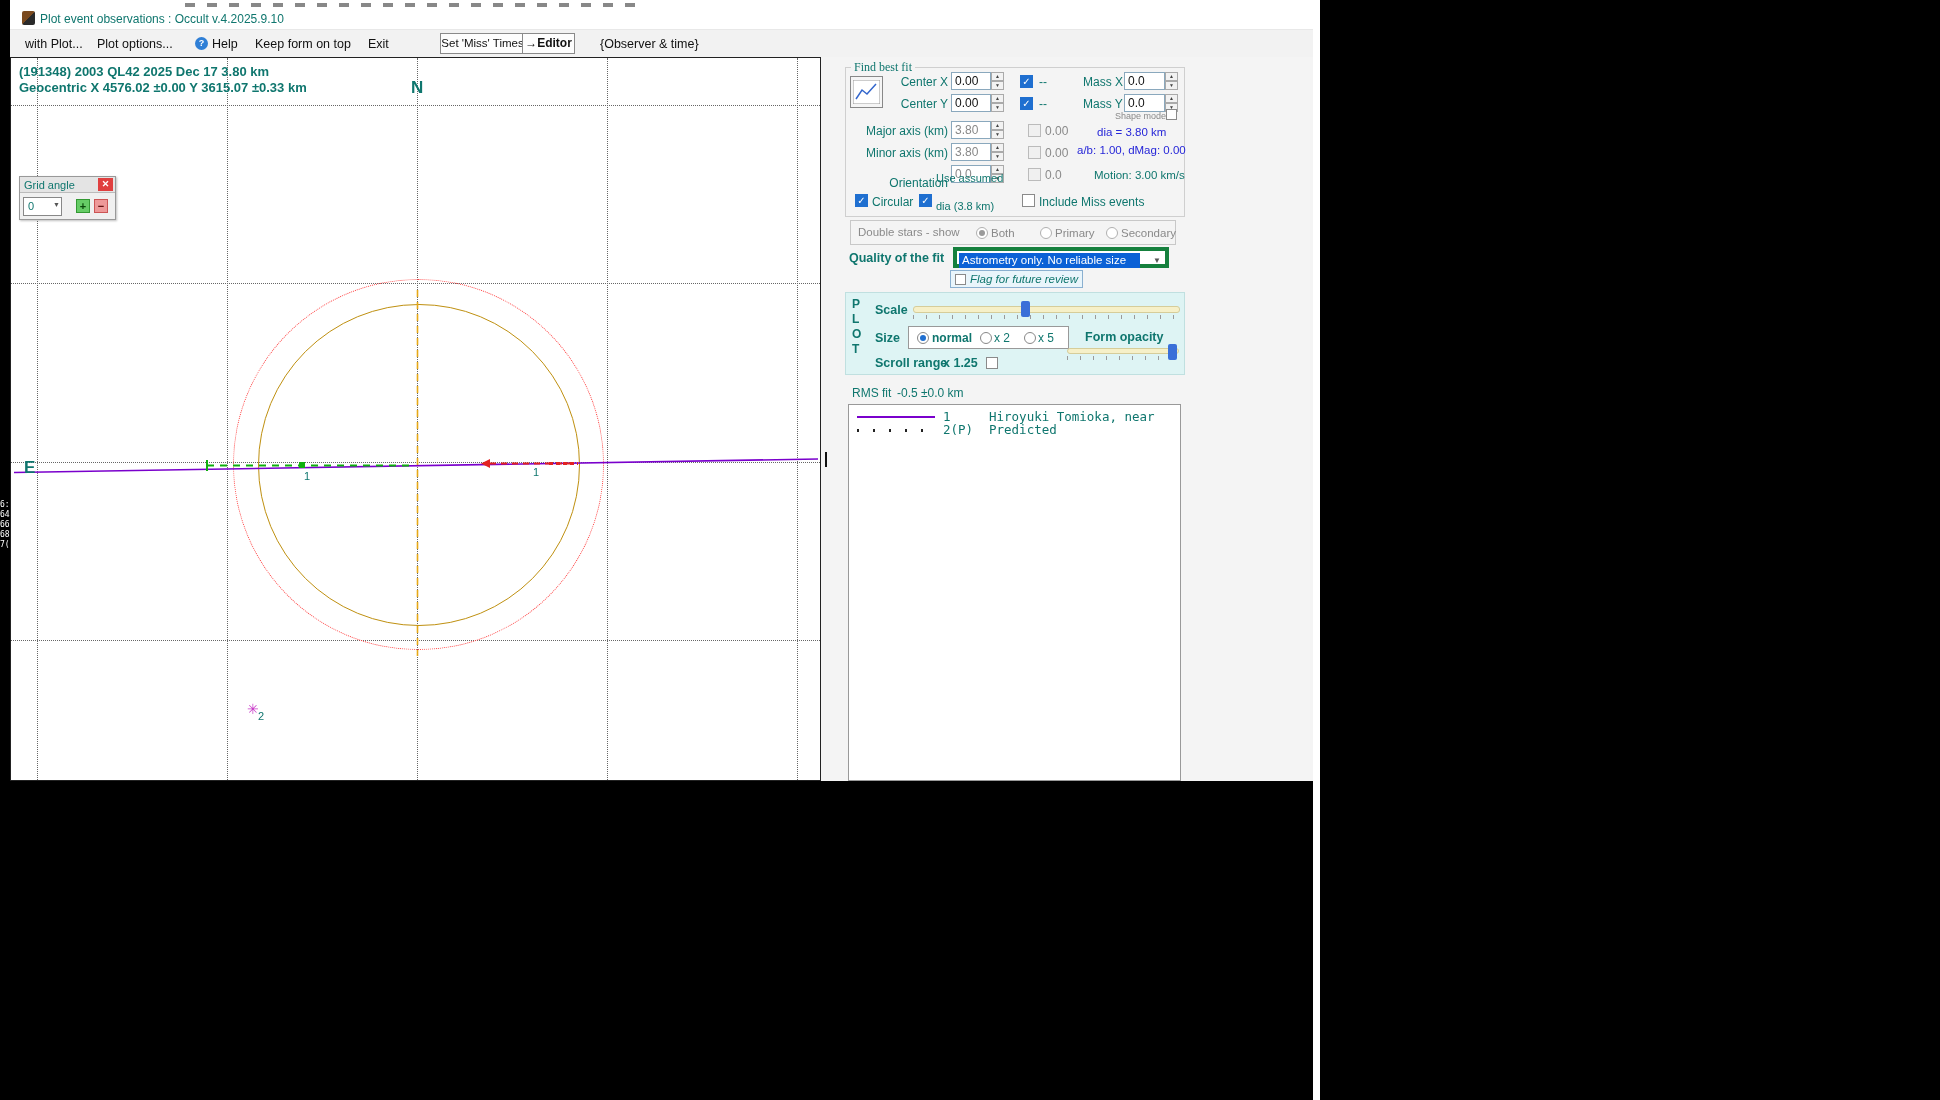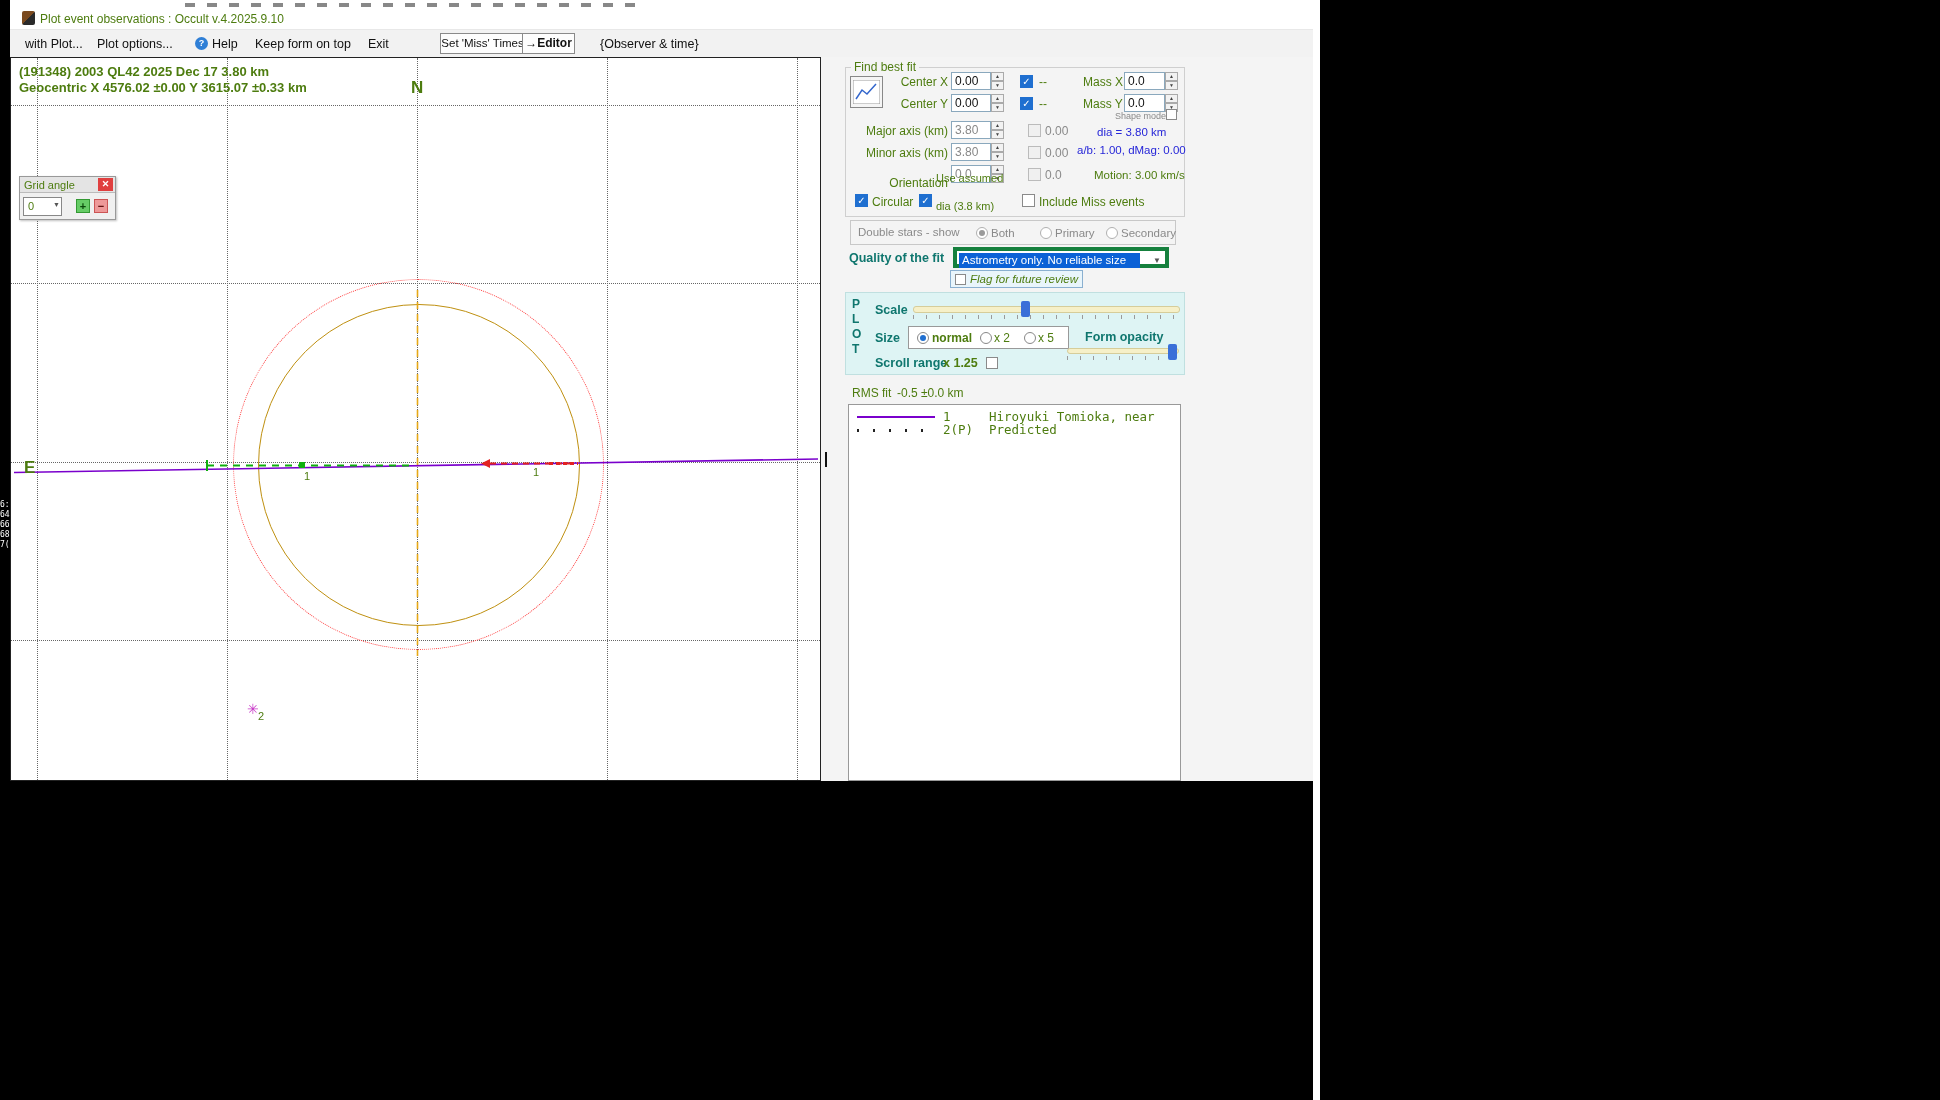--- a/index.html
+++ b/index.html
@@ -1,19 +1,19 @@
 <!DOCTYPE html>
 <html><head>
 <meta charset="utf-8">
 <style>
   html,body{margin:0;padding:0;background:#000;}
   body{font-family:"Liberation Sans", sans-serif;color:#111;}
   .canvas{position:relative;width:1940px;height:1100px;background:#000;overflow:hidden;}
   .abs{position:absolute;}
-  .lbl{position:absolute;font-size:12px;white-space:nowrap;color:#4d7c0f;}
+  .lbl{position:absolute;font-size:12px;white-space:nowrap;color:#0f766e;}
   .b13{font-size:13px;font-weight:bold;}
   .maroon{color:#0f766e;font-weight:bold;}
   .blue{color:#2626d8;}
   .grayt{color:#8a8a8a;}
   .mono{font-family:"DejaVu Sans Mono", monospace;}
   .field{position:absolute;background:#fff;border:1px solid #8aa8bd;font-size:12px;padding:1px 3px;box-sizing:border-box;height:18px;}
   .field.gray{color:#888;}
   .spin{position:absolute;width:13px;height:18px;display:flex;flex-direction:column;box-sizing:border-box;}
   .spin .b{flex:1;background:#f2f2f2;border:1px solid #aaa;font-size:5px;line-height:6px;color:#444;text-align:center;overflow:hidden;}
   .cb{position:absolute;width:13px;height:13px;border:1px solid #8a8a8a;background:#fff;box-sizing:border-box;}
@@ -114,21 +114,21 @@
 
   <div class="abs mono" style="left:0;top:500px;width:10px;color:#fff;font-size:8px;line-height:10px;overflow:hidden;">
     <div>6:</div>
     <div>64</div>
     <div>66</div>
     <div>68</div>
     <div>7(</div>
   </div>
 
   <div class="groupbox" style="left:845px;top:67px;width:340px;height:150px;"></div>
-  <div class="lbl" style="left:851px;top:60px;background:#f4f4f4;padding:0 3px;font-size:12px;">Find best fit</div>
+  <div class="lbl" style="left:851px;top:60px;background:#f4f4f4;padding:0 3px;font-size:12px;font-family:Liberation Serif, serif;">Find best fit</div>
 
   <div class="abs" style="left:850px;top:76px;width:33px;height:32px;background:#f5f5f5;border:1px solid #888;box-sizing:border-box;">
     <svg width="27" height="24" style="margin:3px 2px;">
       <rect x="0" y="0" width="27" height="24" fill="#fff" stroke="#999"></rect>
       <polyline points="3,19 9,10 14,14 23,4" fill="none" stroke="#3366cc" stroke-width="1.5"></polyline>
     </svg>
   </div>
 
   <div class="lbl" style="left:880px;top:75px;width:68px;text-align:right;">Center X</div>
   <div class="field" style="left:951px;top:72px;width:40px;">0.00</div>

